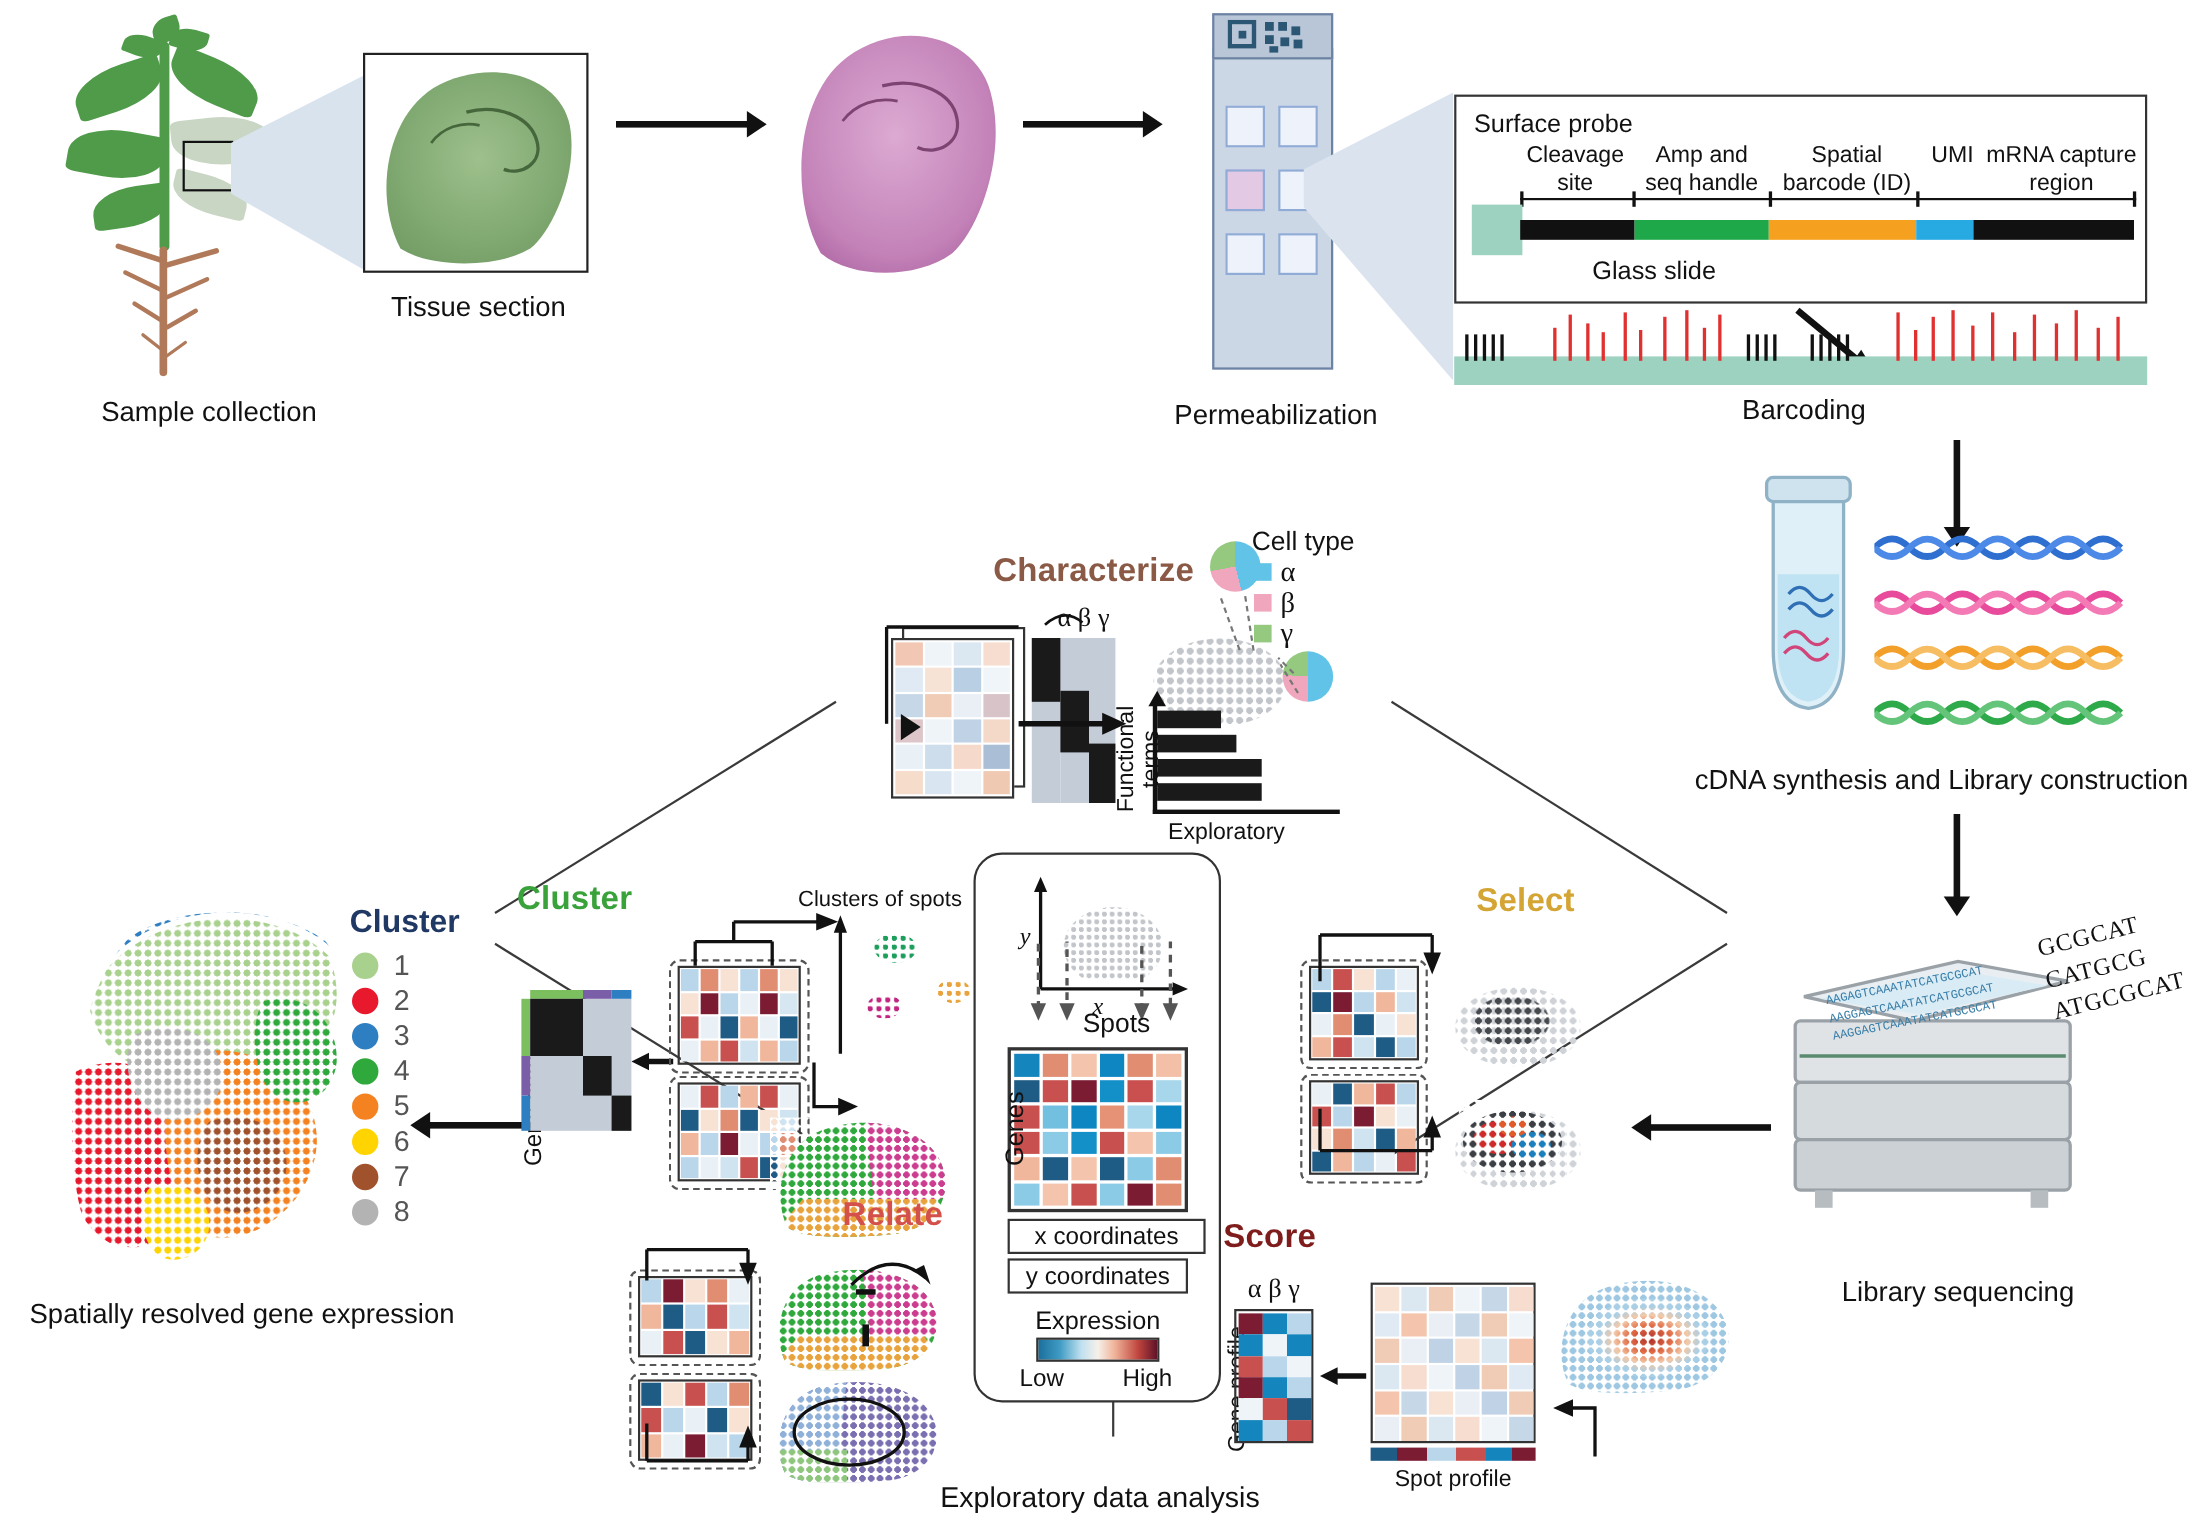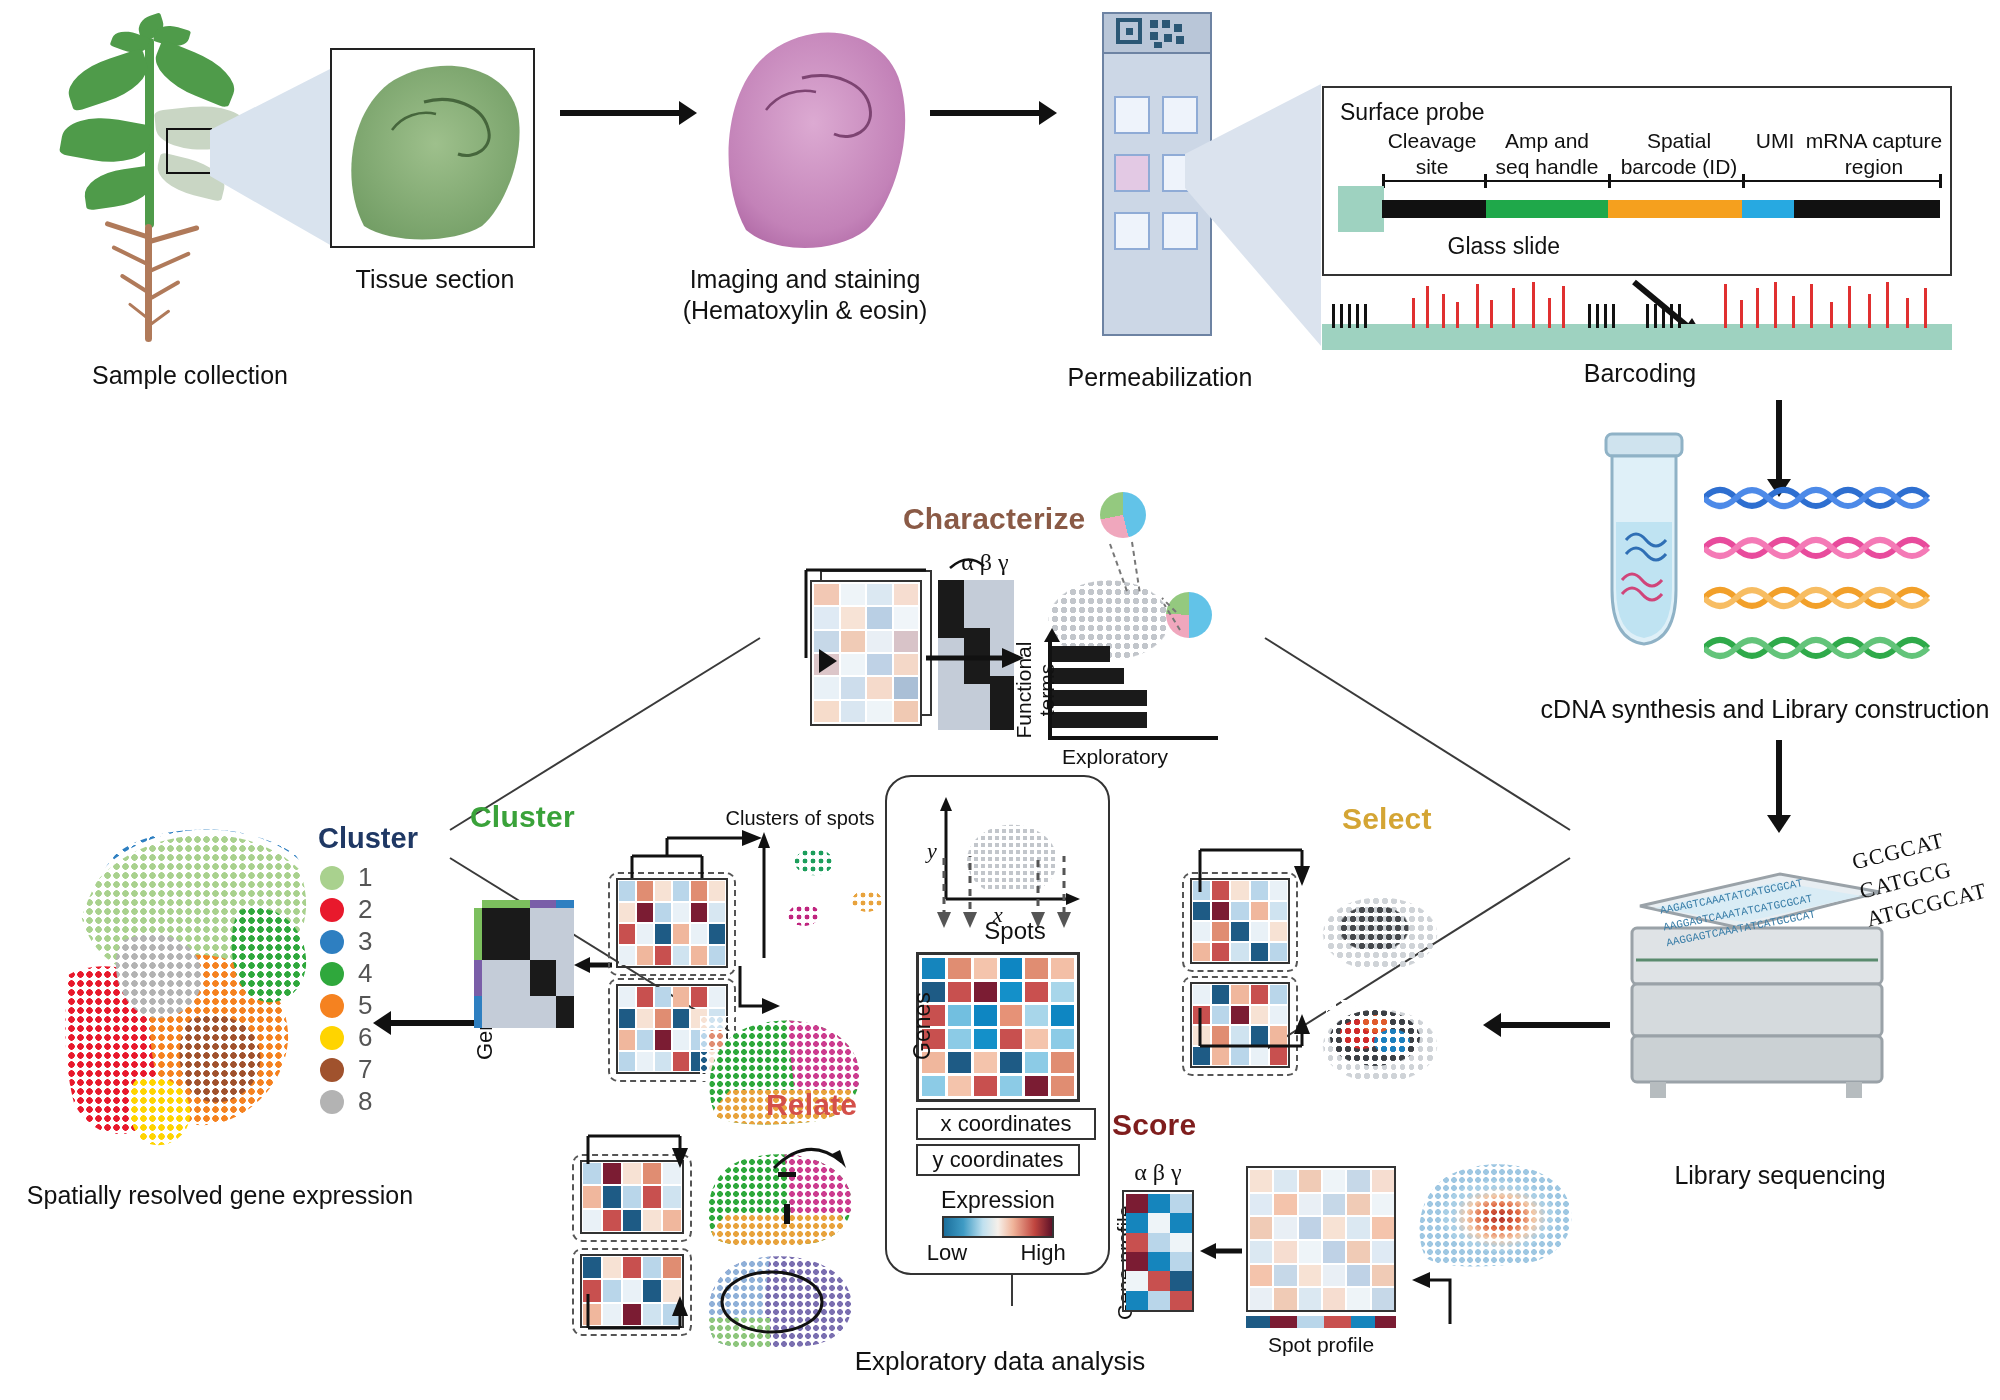--- a/index.html
+++ b/index.html
@@ -169,22 +169,20 @@
           <stop offset="70%" stop-color="#c382b8"></stop>
           <stop offset="100%" stop-color="#a85f9e"></stop>
         </radialGradient>
       </defs>
       <path d="M40 208 C12 158 16 66 64 30 C116 -8 186 12 196 68 C208 122 184 186 160 208 C128 232 68 232 40 208 Z" fill="url(#hg)"></path>
       <path d="M96 56 C128 48 160 62 164 86 C168 108 146 120 128 112" fill="none" stroke="#7d4472" stroke-width="3"></path>
       <path d="M60 88 C72 72 92 66 110 70" fill="none" stroke="#7d4472" stroke-width="2.5"></path>
     </svg>
   </div>
 
-  <div class="lbl" style="left:640px; top:264px; width:330px;">Imaging and staining
-(Hematoxylin &amp; eosin)</div>
 
   <div class="arrow-h" style="left:930px; top:110px; width:110px;"></div>
 
   <div class="abs" style="left:1102px; top:10px; width:110px; height:330px;">
     <div class="slide-body" style="left:0; top:34px; width:110px; height:292px;"></div>
     <div class="abs" style="left:0; top:2px; width:110px; height:42px; background:#b9c6d8; border:2px solid #6d83a3;"></div>
 
     <svg class="abs" style="left:14px; top:8px;" width="82" height="30" viewBox="0 0 82 30">
       <rect x="2" y="2" width="22" height="22" fill="none" stroke="#2b5775" stroke-width="4"></rect>
       <rect x="10" y="10" width="7" height="7" fill="#2b5775"></rect>
@@ -510,20 +508,29 @@
               background: conic-gradient(#62c3e8 0 50%, #f0a7bd 50% 76%, #94c97f 76% 100%);"></div>
   <svg class="abs" style="left:1080px; top:520px; width:150px; height:130px;" viewBox="0 0 150 130">
     <g stroke="#777" stroke-width="2" stroke-dasharray="5 4" fill="none">
       <line x1="30" y1="24" x2="48" y2="74"></line>
       <line x1="52" y1="22" x2="60" y2="74"></line>
       <line x1="96" y1="92" x2="82" y2="78"></line>
       <line x1="100" y1="110" x2="84" y2="84"></line>
     </g>
   </svg>
 
+  <div class="abs" style="left:1138px; top:478px; width:120px; height:96px;">
+    <div class="lbl" style="left:0; top:0; width:130px; text-align:left; font-size:24px;">Cell type</div>
+    <div class="abs" style="left:2px; top:34px; width:16px; height:16px; background:#62c3e8;"></div>
+    <div class="lbl" style="left:26px; top:26px; width:40px; text-align:left; font-family:'Liberation Serif', serif; font-size:26px;">α</div>
+    <div class="abs" style="left:2px; top:62px; width:16px; height:16px; background:#f0a7bd;"></div>
+    <div class="lbl" style="left:26px; top:54px; width:40px; text-align:left; font-family:'Liberation Serif', serif; font-size:26px;">β</div>
+    <div class="abs" style="left:2px; top:90px; width:16px; height:16px; background:#94c97f;"></div>
+    <div class="lbl" style="left:26px; top:82px; width:40px; text-align:left; font-family:'Liberation Serif', serif; font-size:26px;">γ</div>
+  </div>
 
   <div class="abs" style="left:1022px; top:640px; width:200px; height:120px;">
     <div class="abs" style="left:26px; top:0; width:4px; height:100px; background:#111;"></div>
     <div class="abs" style="left:26px; top:96px; width:170px; height:4px; background:#111;"></div>
     <div class="abs" style="left:22px; top:-12px; width:0;height:0; border-left:8px solid transparent;border-right:8px solid transparent;border-bottom:14px solid #111;"></div>
     <div class="bar-k" style="left:30px; top:6px;  width:58px;  height:16px;"></div>
     <div class="bar-k" style="left:30px; top:28px; width:72px;  height:16px;"></div>
     <div class="bar-k" style="left:30px; top:50px; width:95px;  height:16px;"></div>
     <div class="bar-k" style="left:30px; top:72px; width:95px;  height:16px;"></div>
   </div>

